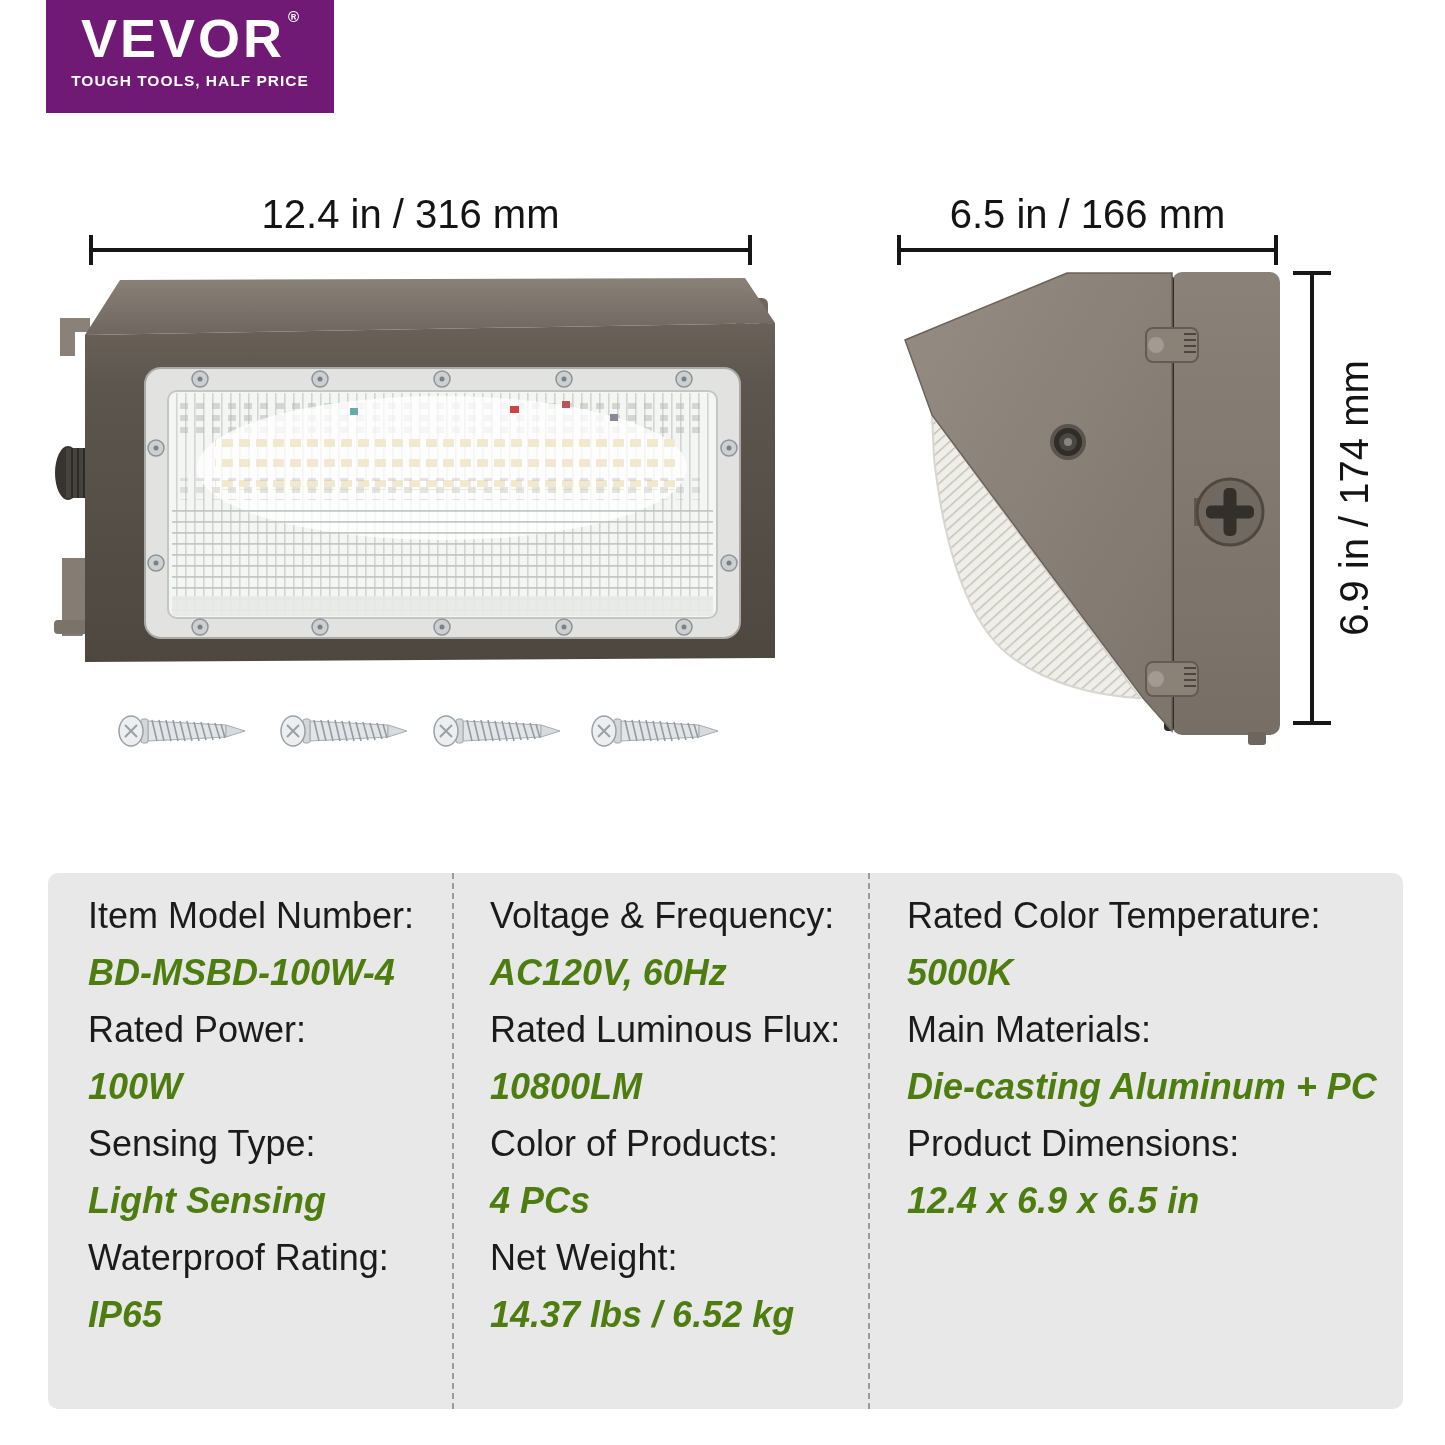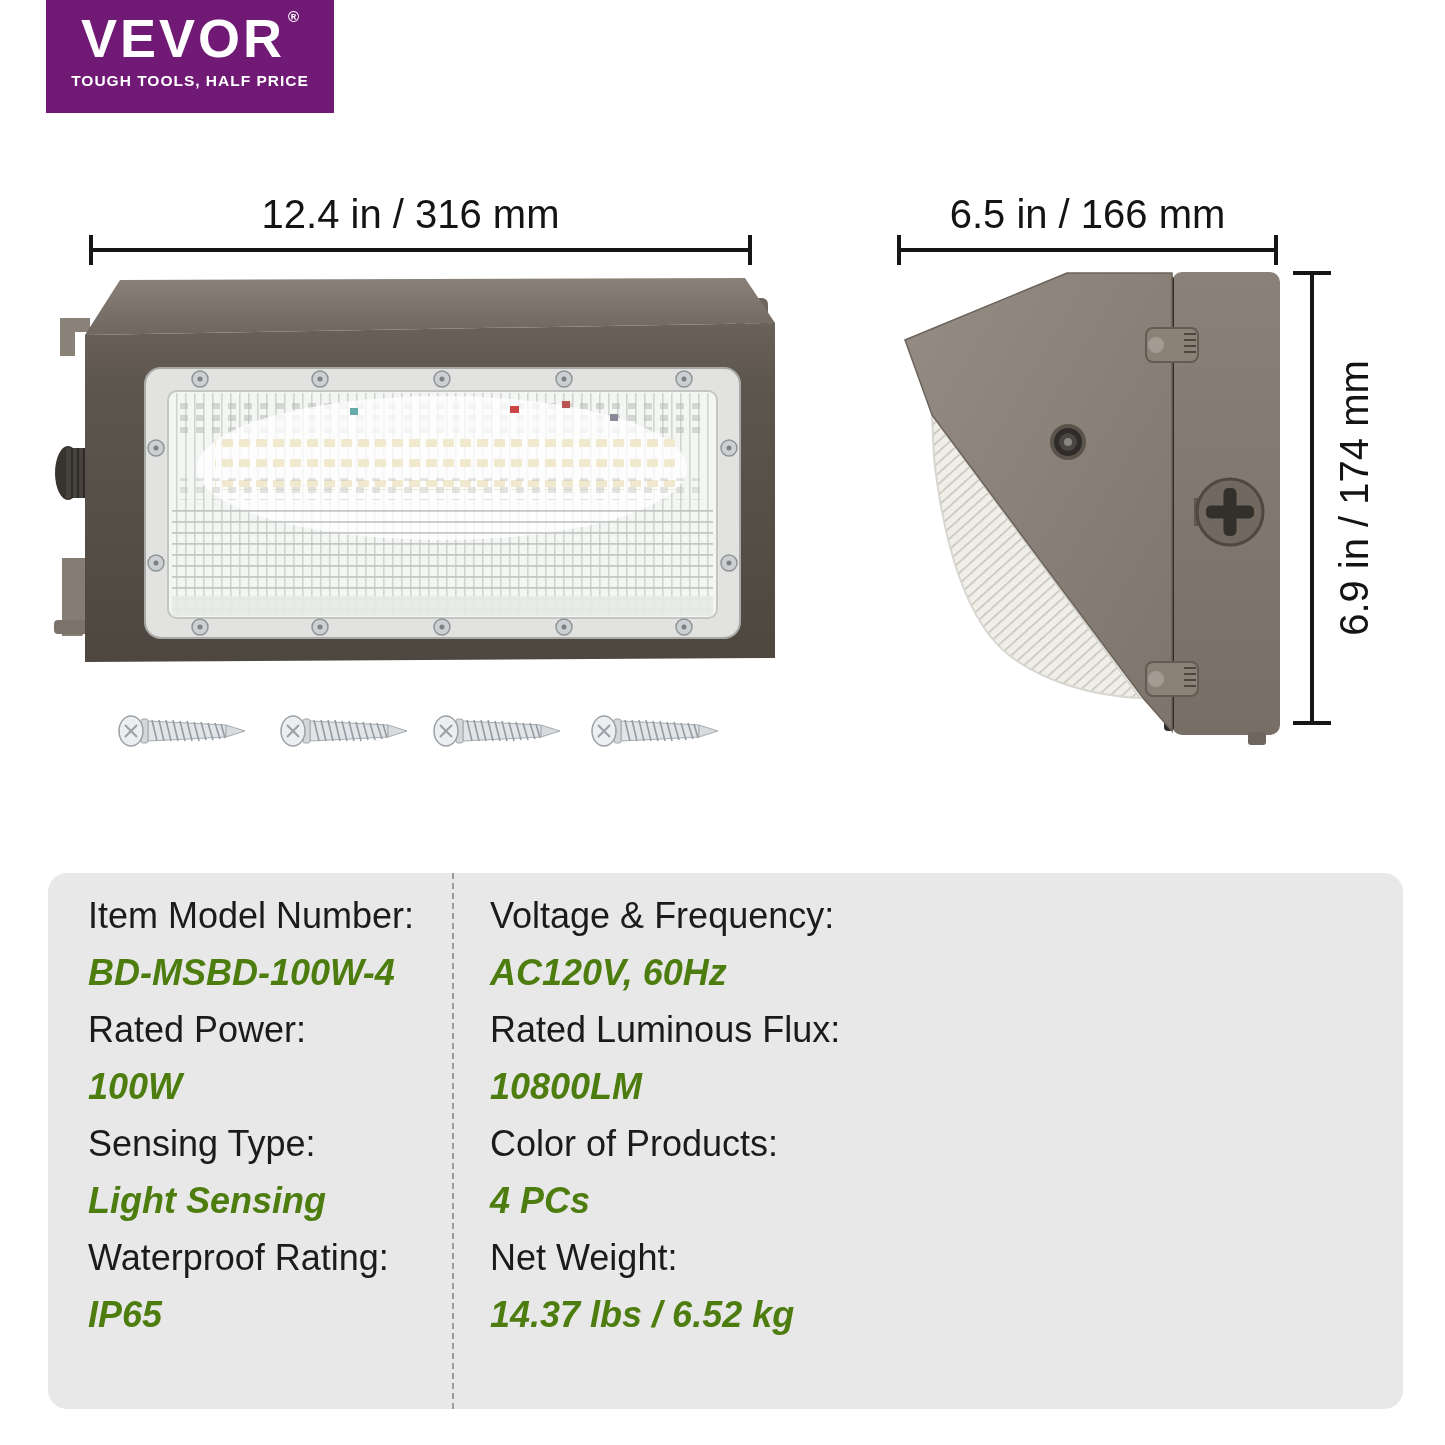--- a/index.html
+++ b/index.html
@@ -27,21 +27,21 @@
                transform-origin:0 0;transform:rotate(-90deg) translateX(-450px);
                font-size:40px;color:#141414;text-align:center;white-space:nowrap;}
 
   
   .front-photo{position:absolute;left:50px;top:268px;width:755px;height:398px;}
   .side-photo{position:absolute;left:900px;top:270px;width:390px;height:480px;}
   .screws-photo{position:absolute;left:90px;top:706px;width:650px;height:50px;}
 
   
   .spec-panel{position:absolute;left:48px;top:873px;width:1355px;height:536px;background:#e8e8e8;
-              border-radius:19px;display:flex;box-sizing:border-box;}
+              border-radius:10px;display:flex;box-sizing:border-box;}
   .spec-col{box-sizing:border-box;padding-top:14px;}
   .spec-col.c1{width:404px;padding-left:40px;}
   .spec-col.c2{width:416px;padding-left:36px;border-left:2px dashed #9b9b9b;}
   .spec-col.c3{width:535px;padding-left:37px;border-left:2px dashed #9b9b9b;}
   .spec-col p{margin:0;line-height:57px;white-space:nowrap;}
   .lbl{font-size:36px;color:#1b1b1b;}
   .val{font-size:36px;color:#4d7c0f;font-weight:bold;font-style:italic;}
 </style>
 </head>
 <body>
@@ -227,15 +227,23 @@
     <div class="spec-col c2">
       <p class="lbl">Voltage &amp; Frequency:</p>
       <p class="val">AC120V, 60Hz</p>
       <p class="lbl">Rated Luminous Flux:</p>
       <p class="val">10800LM</p>
       <p class="lbl">Color of Products:</p>
       <p class="val">4 PCs</p>
       <p class="lbl">Net Weight:</p>
       <p class="val">14.37 lbs / 6.52 kg</p>
     </div>
+    <div class="spec-col c3">
+      <p class="lbl">Rated Color Temperature:</p>
+      <p class="val">5000K</p>
+      <p class="lbl">Main Materials:</p>
+      <p class="val">Die-casting Aluminum + PC</p>
+      <p class="lbl">Product Dimensions:</p>
+      <p class="val">12.4 x 6.9 x 6.5 in</p>
+    </div>
   </div>
 
 </div>
 
 </body></html>

